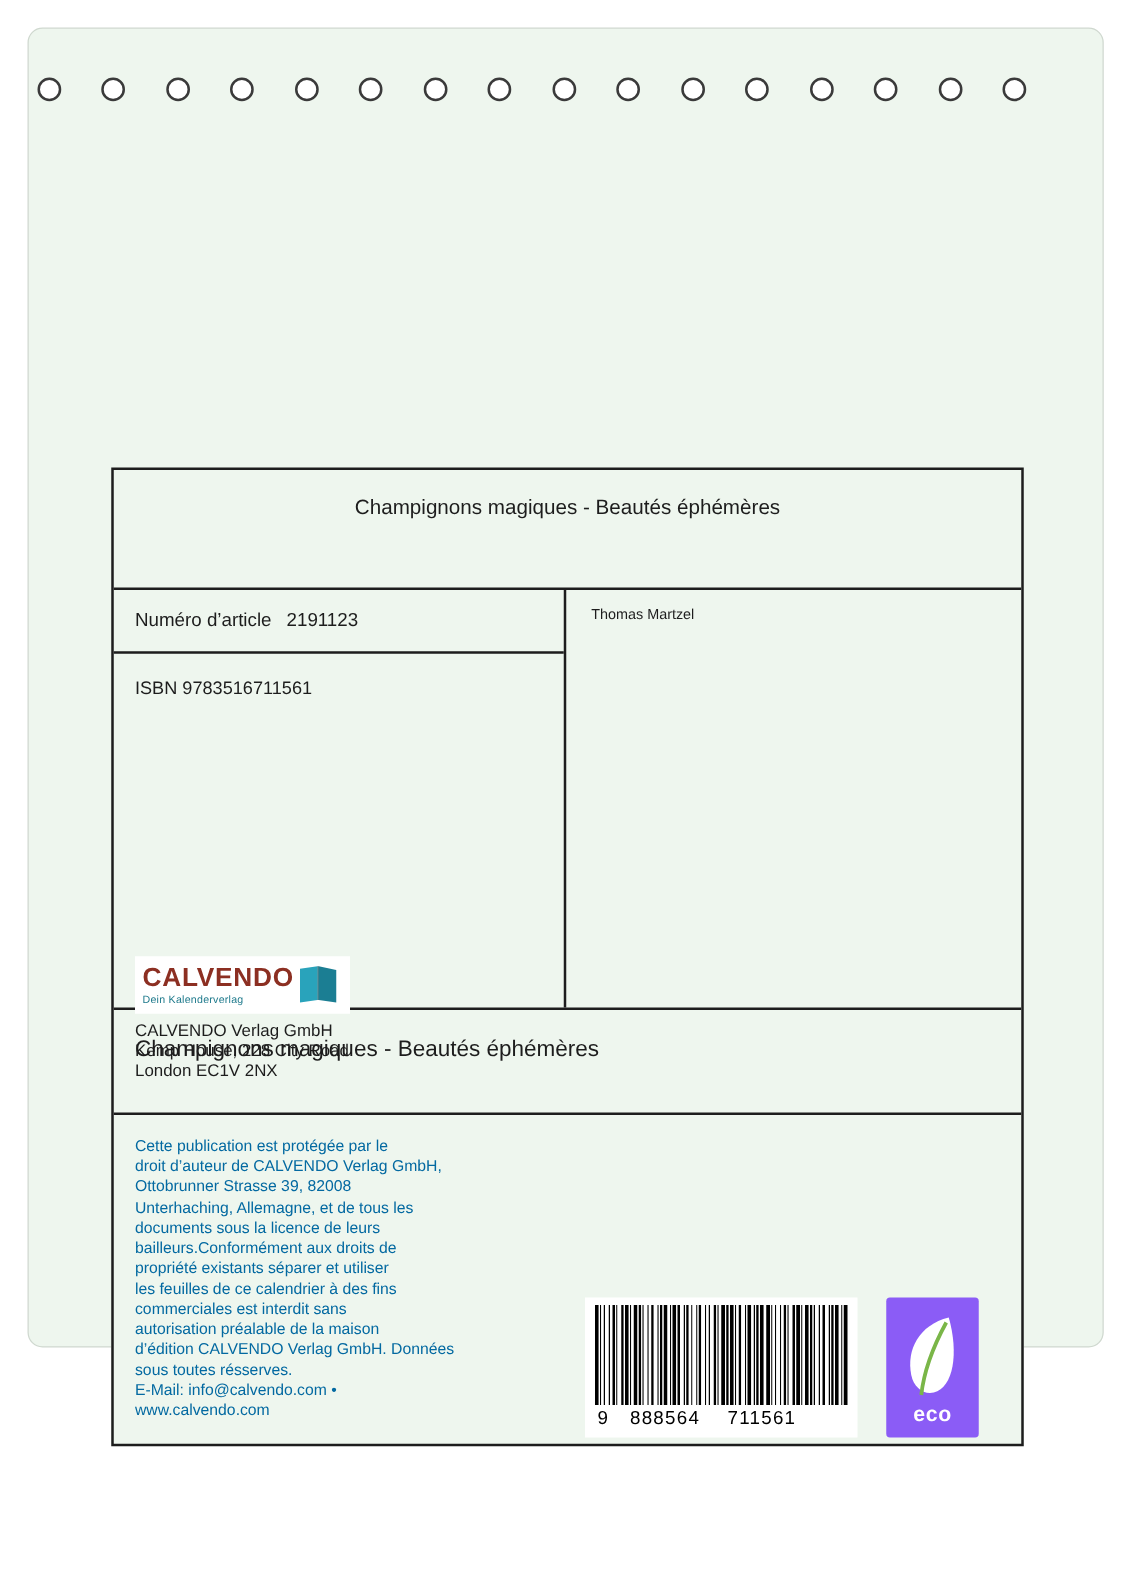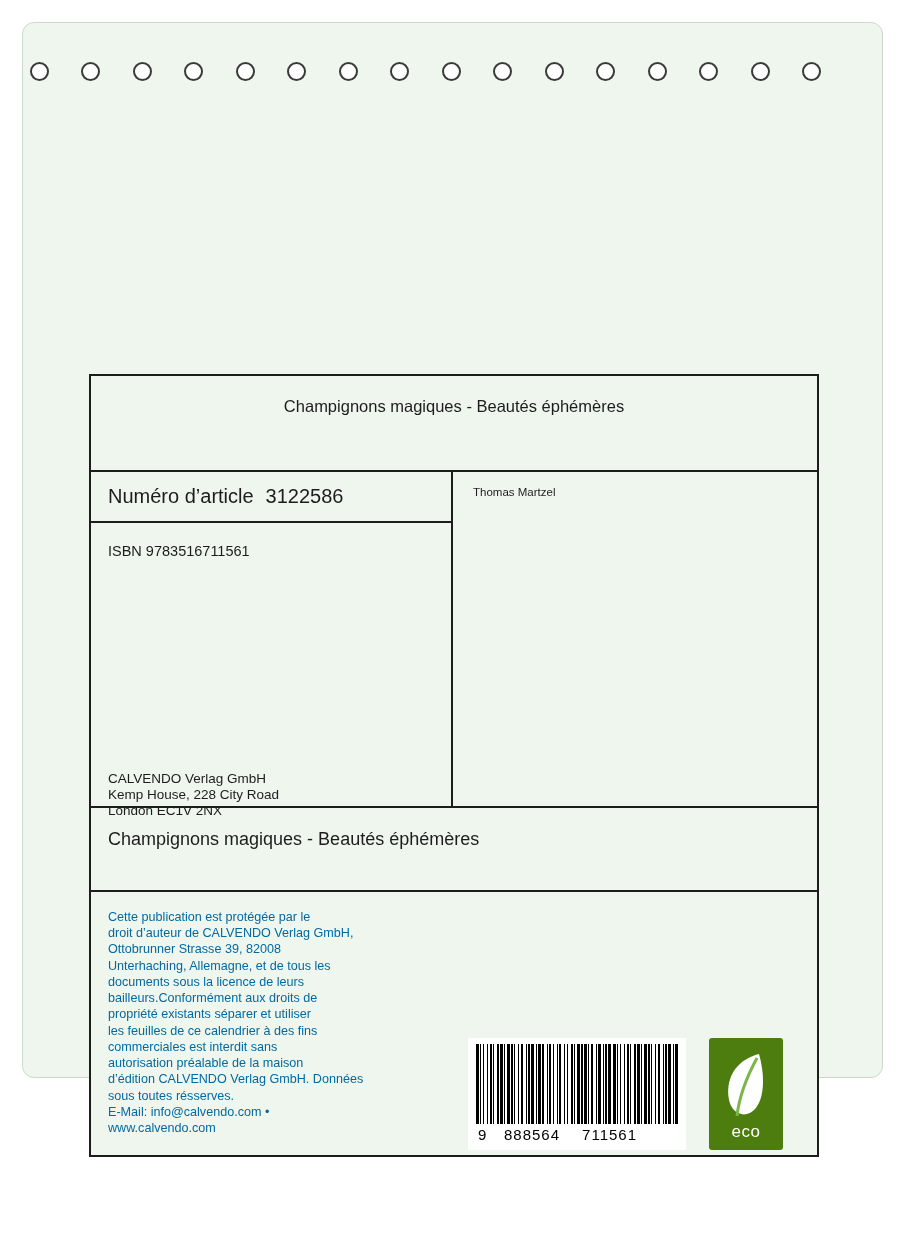--- a/index.html
+++ b/index.html
@@ -93,21 +93,21 @@
   }
   #article-cell {
     height: 51px;
     border-bottom: 2px solid #1d1d1d;
     box-sizing: border-box;
     display: flex;
     align-items: center;
     padding-left: 17px;
   }
   #article-cell span {
-    font-size: 20px;
+    font-size: 15px;
     color: #1d1d1d;
   }
   #article-number {
     margin-left: 12px;
   }
   #isbn-cell {
     padding: 20px 0 0 17px;
     font-size: 14.5px;
     color: #1d1d1d;
   }
@@ -225,22 +225,23 @@
   #barcode-digits .d2 { margin-left: 10px; }
   #barcode-digits .d3 { margin-left: 22px; }
 
   
   #eco-logo {
     position: absolute;
     left: 618px;
     top: 146px;
     width: 74px;
     height: 112px;
-    background: #4d7c0f;
+    background: #8b5cf6;
     border-radius: 3px;
+    font-weight: bold;
   }
   #eco-logo svg { display: block; }
   #eco-word {
     position: absolute;
     left: 0;
     bottom: 8px;
     width: 100%;
     text-align: center;
     color: #ffffff;
     font-size: 17px;
@@ -275,26 +276,39 @@
 
     <div class="row" id="title-row">
       <span class="title-text">Champignons magiques - Beautés éphémères</span>
     </div>
 
     <div class="row" id="mid-row">
       <div id="mid-left">
 
         <div id="article-cell">
           <span>Numéro d’article</span>
-          <span id="article-number">3122586</span>
+          <span id="article-number">2191123</span>
         </div>
 
         <div id="isbn-cell">ISBN 9783516711561</div>
 
         <div id="logo-block">
+          <div id="logo-box">
+            <div id="logo-wordmark">
+              <div id="logo-name">CALVENDO</div>
+              <div id="logo-tag">Dein Kalenderverlag</div>
+            </div>
+            <span id="logo-mark">
+              <svg width="34" height="33" viewBox="0 0 34 33">
+                <path d="M2 4 L16 2 L16 29 L2 31 Z" fill="#29a3bb"></path>
+                <path d="M17 2 L31 5 L31 31 L17 29 Z" fill="#1b7e93"></path>
+                <path d="M16 2 L17 2 L17 29 L16 29 Z" fill="#0f5f71"></path>
+              </svg>
+            </span>
+          </div>
           <div id="address" style="white-space: pre-line;">CALVENDO Verlag GmbH
 Kemp House, 228 City Road
 London EC1V 2NX</div>
         </div>
       </div>
 
       <div id="mid-right">
         <div id="author-name">Thomas Martzel</div>
       </div>
     </div>

